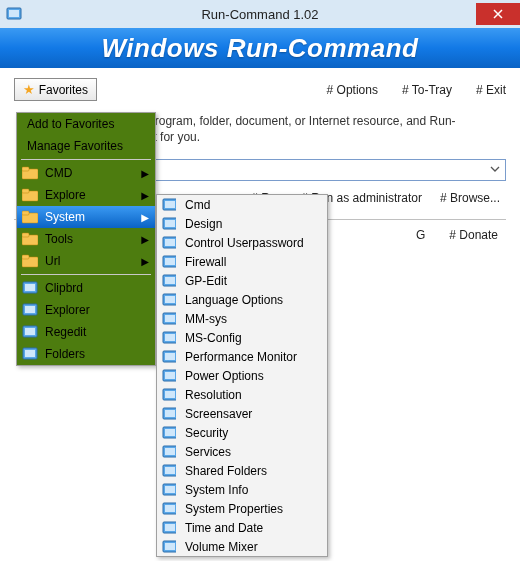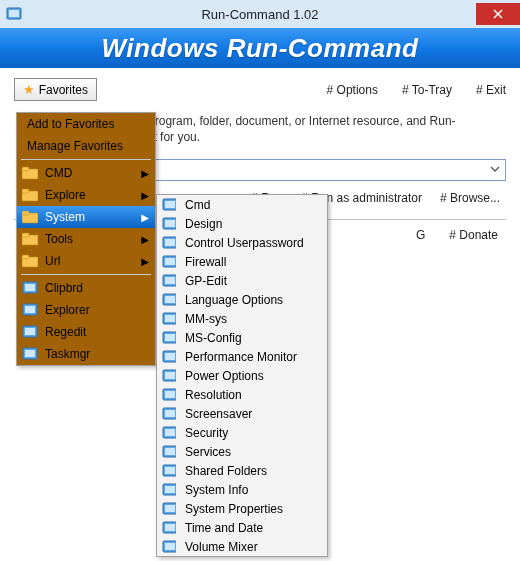--- a/index.html
+++ b/index.html
@@ -26,21 +26,21 @@
 .combo { position:relative; border:1px solid #7a9ccc; height:22px; background:#fff; margin-left:26px; }
 .combo .chev { position:absolute; right:4px; top:3px; }
 .row2 { margin-top:10px; display:flex; gap:18px; justify-content:flex-end; padding-right:6px; }
 .sep { height:1px; background:#c0c0c0; margin:14px 0 8px 0; }
 .row3 { display:flex; gap:24px; justify-content:flex-end; padding-right:8px; align-items:center; }
 
 
 .wm { position:absolute; left:90px; top:260px; font-size:40px; font-weight:bold; color:#d8e6d8; letter-spacing:2px; z-index:0; font-style:italic; }
 
 
-.menu { position:absolute; left:16px; top:112px; width:140px; background:#a16207; border:1px solid #a0a0a0; box-shadow:2px 2px 4px rgba(0,0,0,.25); z-index:5; }
+.menu { position:absolute; left:16px; top:112px; width:140px; background:#4d7c0f; border:1px solid #a0a0a0; box-shadow:2px 2px 4px rgba(0,0,0,.25); z-index:5; }
 .menu .mitem { padding:4px 6px 4px 28px; position:relative; display:flex; align-items:center; height:22px; cursor:default; }
 .menu .mitem.nopad { padding-left:10px; }
 .menu .mitem.sel { background:linear-gradient(to bottom,#3a9af3,#0a63c5); color:#fff; }
 .menu .micon { position:absolute; left:5px; top:3px; width:16px; height:16px; display:flex; align-items:center; justify-content:center; }
 .menu .arrow { margin-left:auto; font-size:10px; }
 .menu .div { height:1px; background:#c8c8c8; margin:2px 4px; }
 
 
 .submenu { position:absolute; left:156px; top:194px; width:172px; background:#f3f3f3; border:1px solid #a0a0a0; box-shadow:2px 2px 4px rgba(0,0,0,.25); z-index:6; }
 .submenu .sitem { padding:2px 6px 2px 28px; position:relative; display:flex; align-items:center; height:19px; cursor:default; }
@@ -197,21 +197,21 @@
         </svg>
       </span>
       <span>Regedit</span>
     </div>
   <div class="mitem">
       <span class="micon">
         <svg width="16" height="16">
           <use href="#run"></use>
         </svg>
       </span>
-      <span>Taskmgr</span>
+      <span>Folders</span>
     </div>
 </div>
 
 <div class="submenu" id="submenu">
     <div class="sitem">
       <span class="sicon">
         <svg width="14" height="14">
           <use href="#run"></use>
         </svg>
       </span>

